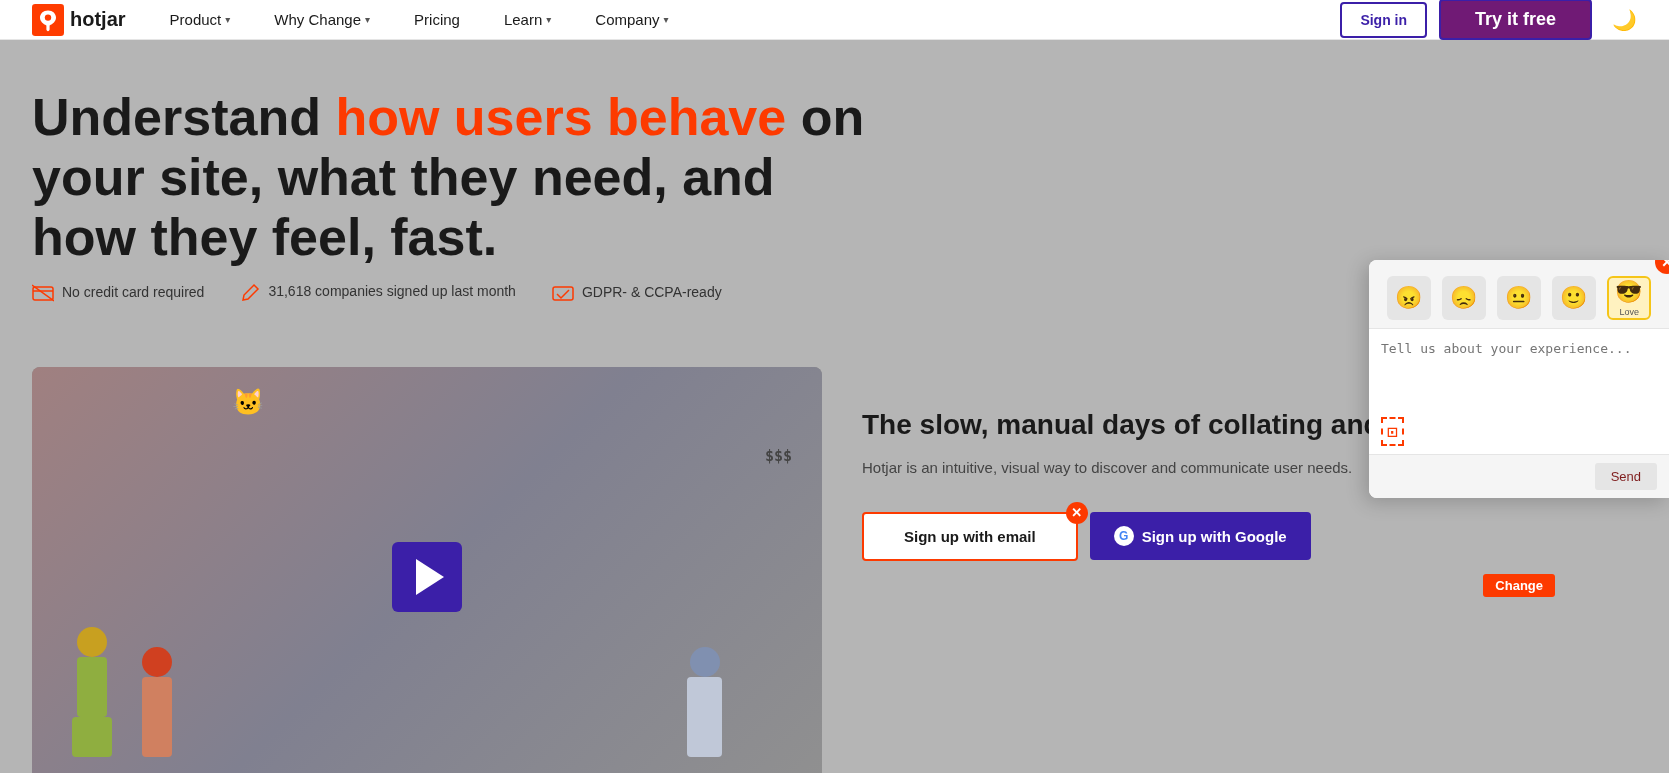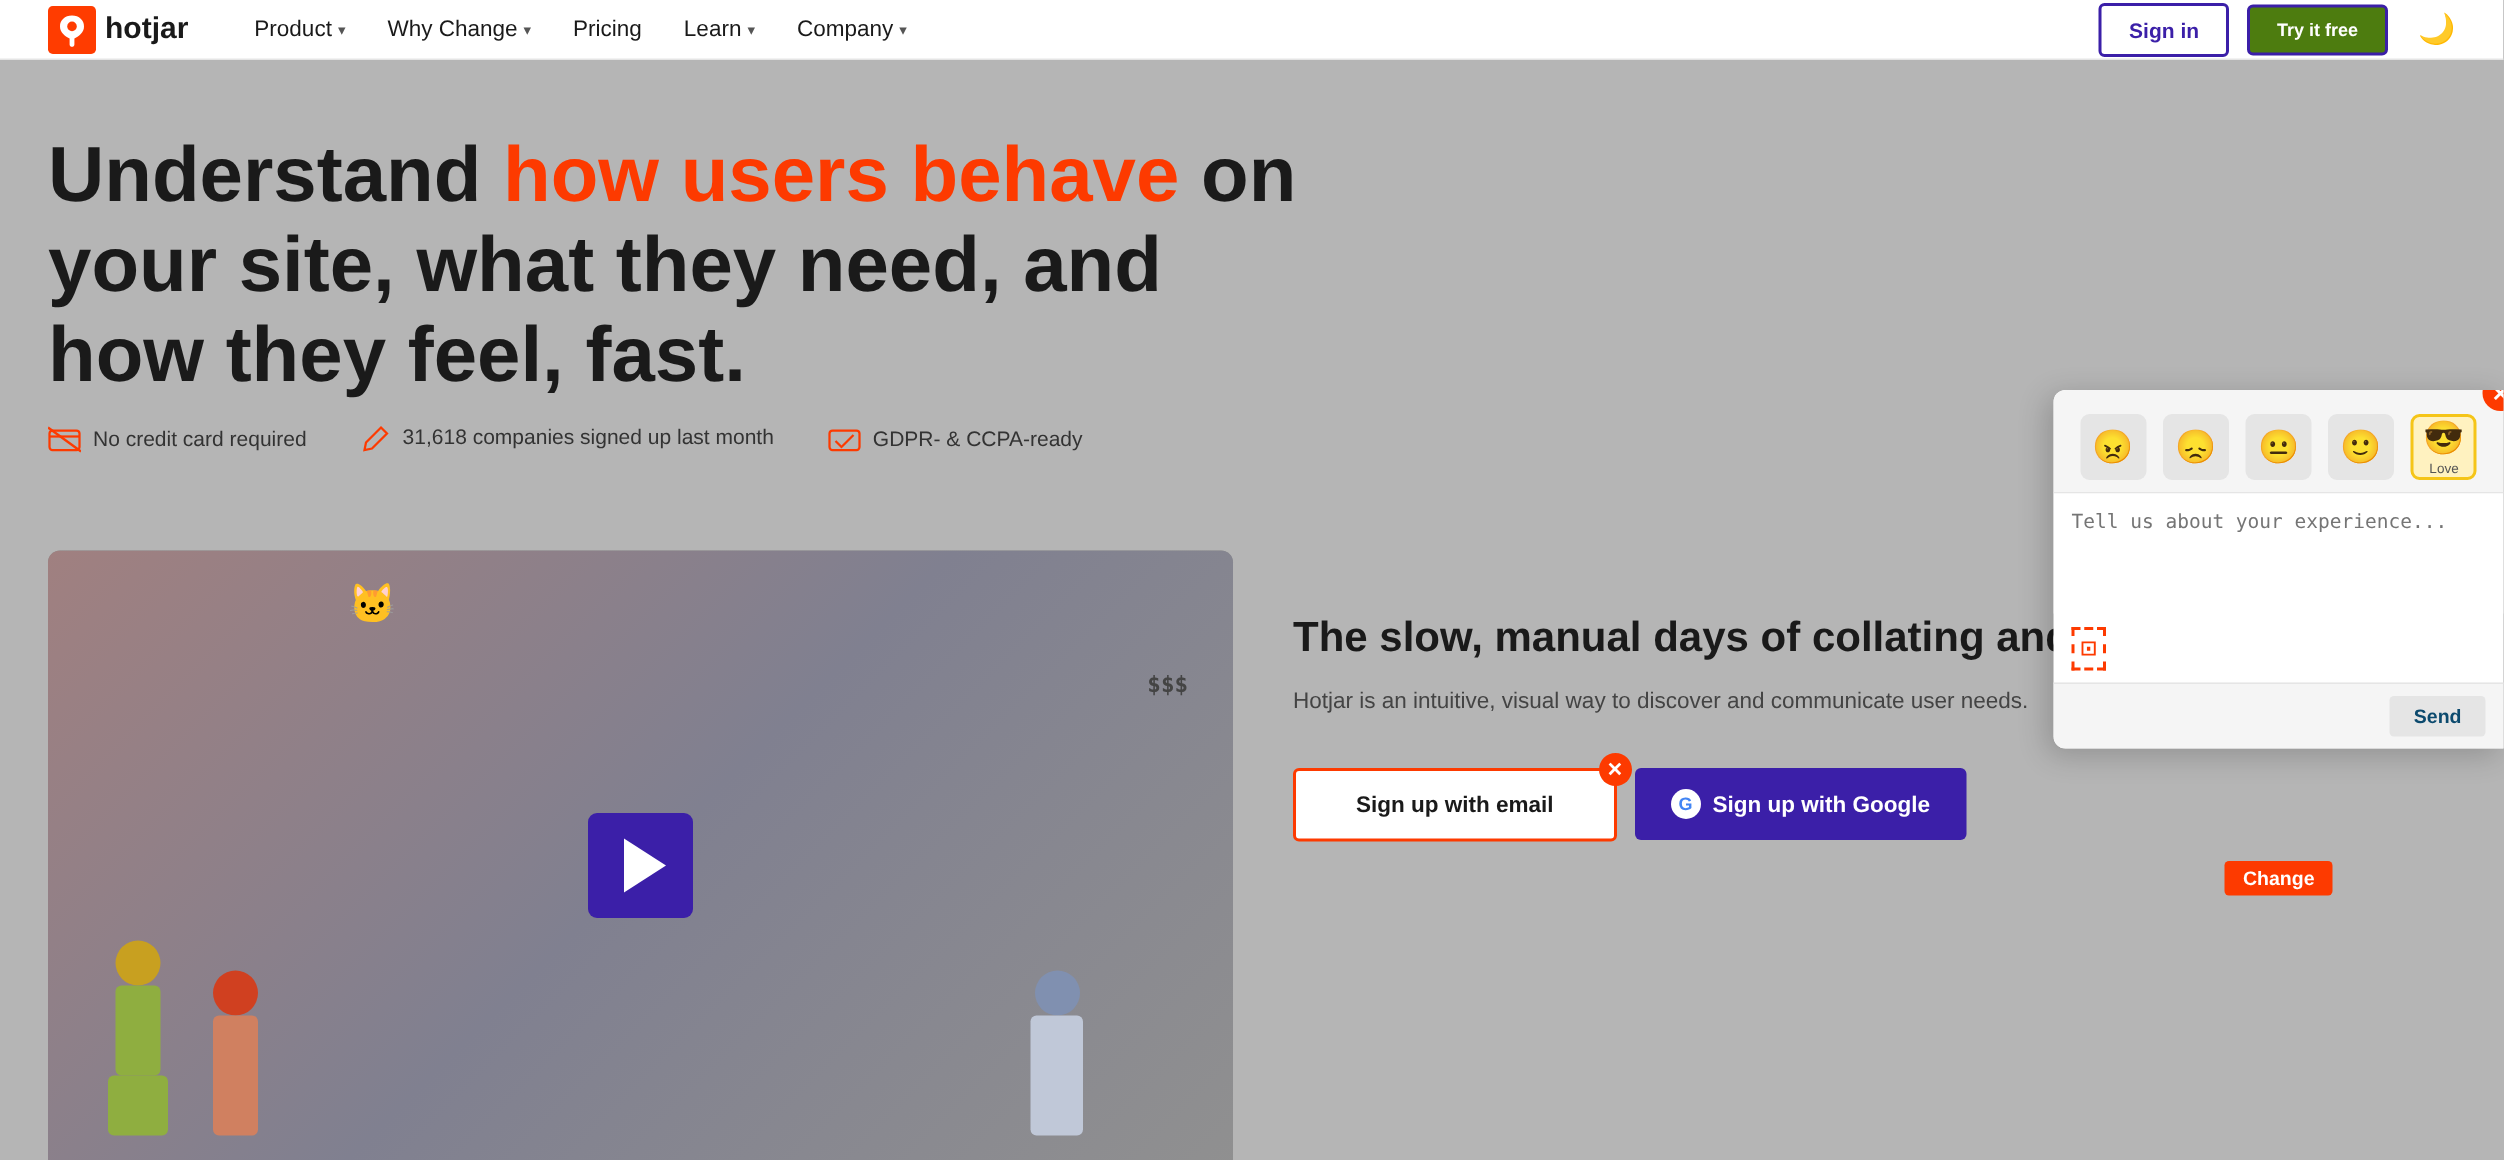--- a/index.html
+++ b/index.html
@@ -5,34 +5,34 @@
     * { margin: 0; padding: 0; box-sizing: border-box; }
     body { font-family: -apple-system, BlinkMacSystemFont, 'Segoe UI', sans-serif; background: #b5b5b5; width: 1669px; min-height: 773px; overflow-x: hidden; }
 
     
     .navbar {
       display: flex; align-items: center; padding: 0 32px; height: 40px;
       background: #fff; border-bottom: 1px solid #e5e5e5; position: relative; z-index: 10;
     }
     .nav-logo { display: flex; align-items: center; gap: 6px; margin-right: 32px; cursor: pointer; }
     .nav-logo-icon { width: 32px; height: 32px; }
-    .nav-items { display: flex; align-items: center; gap: 4px; flex: 1; }
+    .nav-items { display: flex; align-items: center; gap: 20px; flex: 1; }
     .nav-item {
       display: flex; align-items: center; gap: 4px; padding: 8px 12px;
       font-size: 15px; color: #1a1a1a; cursor: pointer; font-weight: 500; white-space: nowrap;
     }
     .chevron { font-size: 10px; color: #555; }
     .nav-actions { display: flex; align-items: center; gap: 12px; }
     .btn-signin {
       padding: 8px 18px; border: 2px solid #3b1fa8; background: transparent;
       color: #3b1fa8; border-radius: 4px; font-size: 14px; font-weight: 600; cursor: pointer;
     }
     .btn-try {
-      padding: 8px 18px; border: 2px solid #3b1fa8; background: #4d7c0f;
-      color: #fff; border-radius: 4px; font-size: 12px; font-weight: 600; cursor: pointer;
+      padding: 8px 34px; border: 2px solid #3b1fa8; background: #701a75;
+      color: #fff; border-radius: 4px; font-size: 18px; font-weight: 600; cursor: pointer;
     }
     .moon-icon { font-size: 20px; color: #555; cursor: pointer; margin-left: 8px; }
 
     
     .hero { padding: 48px 32px 32px; max-width: 900px; }
     .hero-title { font-size: 52px; font-weight: 700; color: #1a1a1a; line-height: 1.15; margin-bottom: 16px; }
     .hero-badges { display: flex; align-items: center; gap: 36px; margin-bottom: 32px; }
     .badge { display: flex; align-items: flex-start; gap: 8px; font-size: 14px; color: #333; }
 
     
@@ -109,21 +109,21 @@
     }
     .fw-screenshot-area {
       padding: 4px 12px 8px; display: flex; align-items: center;
     }
     .fw-footer {
       display: flex; justify-content: flex-end; padding: 8px 12px;
       background: #f5f5f5; border-top: 1px solid #e5e5e5;
     }
     .fw-send {
       padding: 6px 16px; background: #e5e5e5; border: none; border-radius: 3px;
-      font-size: 13px; font-weight: 700; color: #0c4a6e; cursor: pointer;
+      font-size: 13px; font-weight: 400; color: #7f1d1d; cursor: pointer;
     }
 
     
     .video-illustration {
       position: absolute; inset: 0; overflow: hidden;
     }
   </style>
 </head>
 <body>
 

